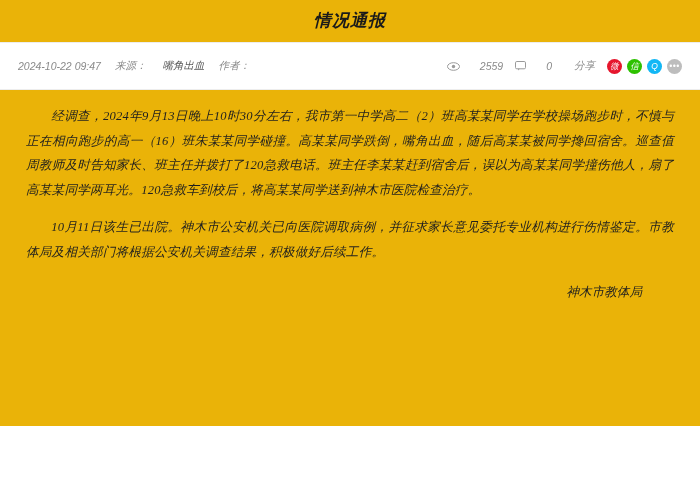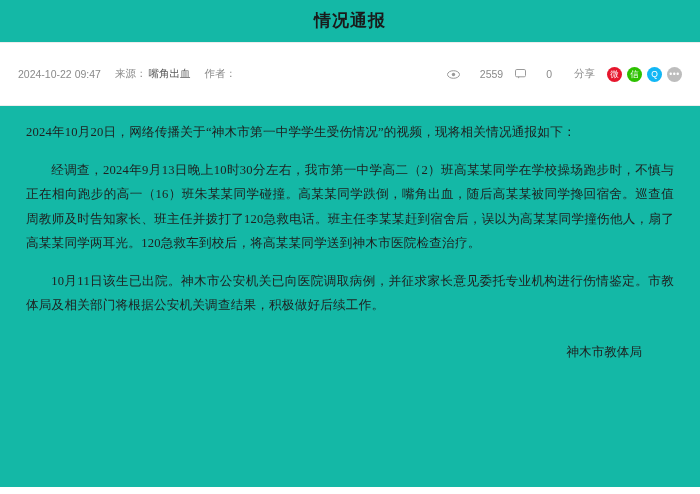--- a/index.html
+++ b/index.html
@@ -10,57 +10,58 @@
     width: 700px;
     height: 494px;
     background: #ffffff;
     font-family: "Liberation Serif", "DejaVu Serif", serif;
     color: #262626;
     overflow: hidden;
   }
   .page {
     position: relative;
     width: 700px;
-    height: 487px;
+    height: 426px;
     box-sizing: border-box;
-    background: #14b8a6;
+    background: #eab308;
+    font-style: italic;
   }
   .title-bar {
     text-align: center;
     padding: 9px 0 10px 0;
   }
   .title {
     font-family: "Liberation Sans", "DejaVu Sans", sans-serif;
     font-size: 17px;
     font-weight: bold;
     color: #1a1a1a;
     letter-spacing: 1px;
   }
   .meta-bar {
     display: flex;
     align-items: center;
-    padding: 16px 18px;
+    padding: 8px 18px;
     height: 30px;
     border-top: 1px solid #ededed;
     border-bottom: 1px solid #ededed;
     font-family: "Liberation Sans", "DejaVu Sans", sans-serif;
     font-size: 10.5px;
     color: #8a8a8a;
     background: #fff;
   }
   .meta-left {
     display: flex;
     align-items: center;
     gap: 14px;
     white-space: nowrap;
   }
   .meta-src, .meta-author {
     display: inline-flex;
     align-items: flex-start;
-    gap: 2px;
+    gap: 16px;
   }
   .meta-link {
     color: #5a5a5a;
   }
   .meta-right {
     margin-left: auto;
     display: flex;
     align-items: center;
     gap: 12px;
     white-space: nowrap;
@@ -106,21 +107,21 @@
     line-height: 1.95;
     text-align: justify;
     text-indent: 2em;
     color: #1f1f1f;
     letter-spacing: 0.2px;
   }
   .body p.no-indent {
     text-indent: 0;
   }
   .sign {
-    margin-top: 22px;
+    margin-top: 16px;
     padding-right: 32px;
     text-align: right;
     font-size: 12.6px;
     line-height: 2.0;
     color: #1f1f1f;
   }
   .sign div { white-space: nowrap; }
 </style>
 </head>
 <body>
@@ -166,21 +167,20 @@
       <span class="share-icons">
         <span class="circ circ-wb">微</span>
         <span class="circ circ-wx">信</span>
         <span class="circ circ-qq">Q</span>
         <span class="circ circ-more">•••</span>
       </span>
     </div>
   </div>
 
   <div class="body">
-    <p class="no-indent">2024年10月20日，网络传播关于“神木市第一中学学生受伤情况”的视频，现将相关情况通报如下：</p>
     <p>经调查，2024年9月13日晚上10时30分左右，我市第一中学高二（2）班高某某同学在学校操场跑步时，不慎与正在相向跑步的高一（16）班朱某某同学碰撞。高某某同学跌倒，嘴角出血，随后高某某被同学搀回宿舍。巡查值周教师及时告知家长、班主任并拨打了120急救电话。班主任李某某赶到宿舍后，误以为高某某同学撞伤他人，扇了高某某同学两耳光。120急救车到校后，将高某某同学送到神木市医院检查治疗。</p>
     <p>10月11日该生已出院。神木市公安机关已向医院调取病例，并征求家长意见委托专业机构进行伤情鉴定。市教体局及相关部门将根据公安机关调查结果，积极做好后续工作。</p>
 
     <div class="sign">
       <div>神木市教体局</div>
     </div>
   </div>
 
 </div>
 

